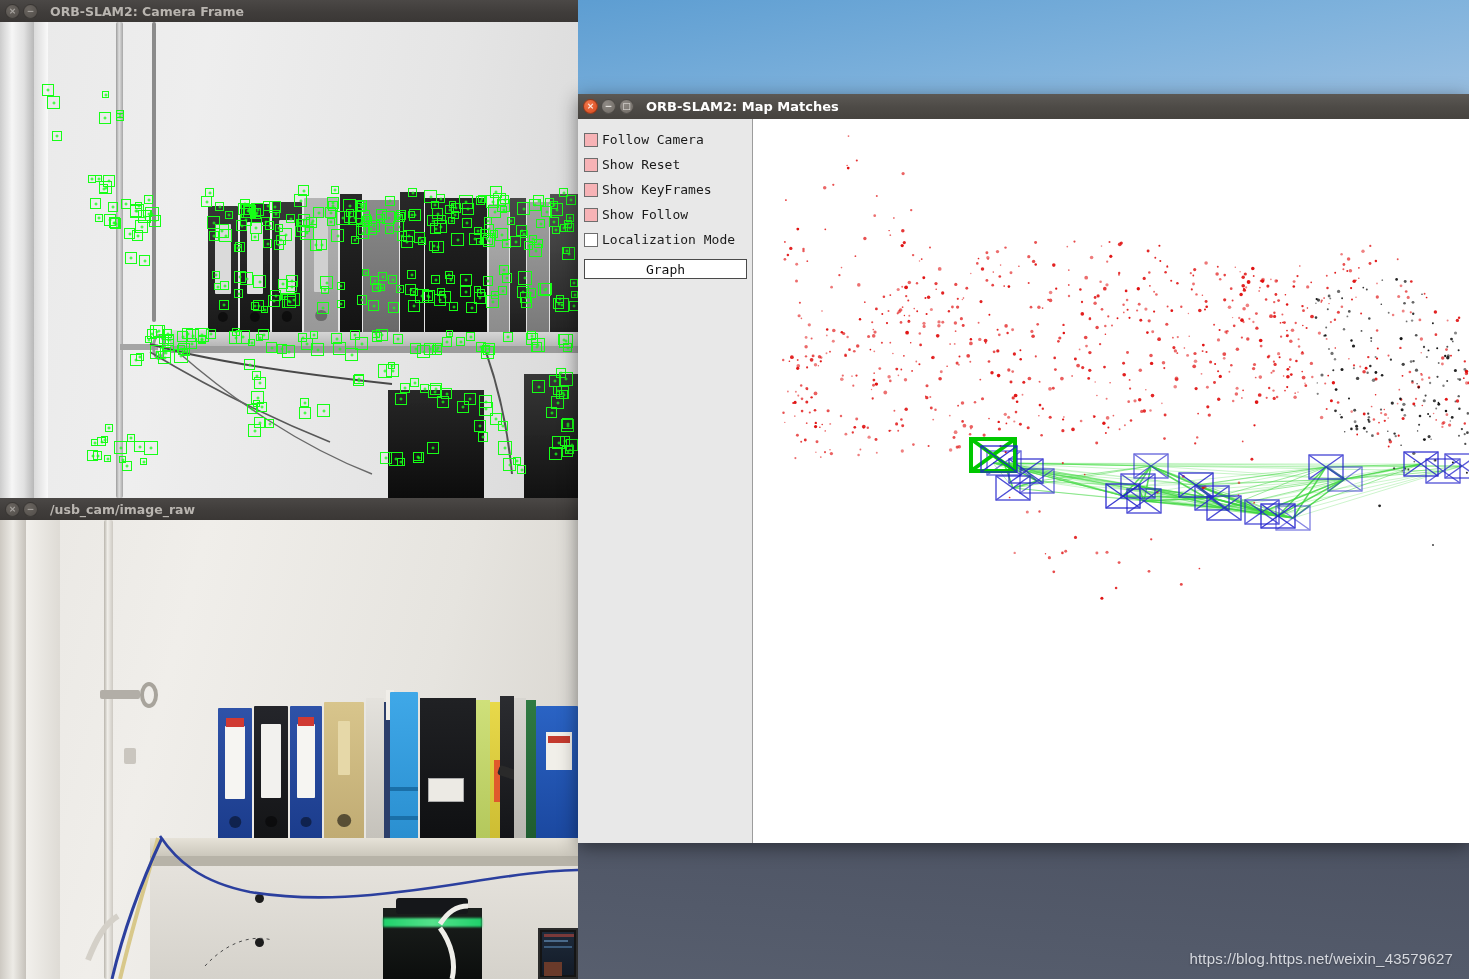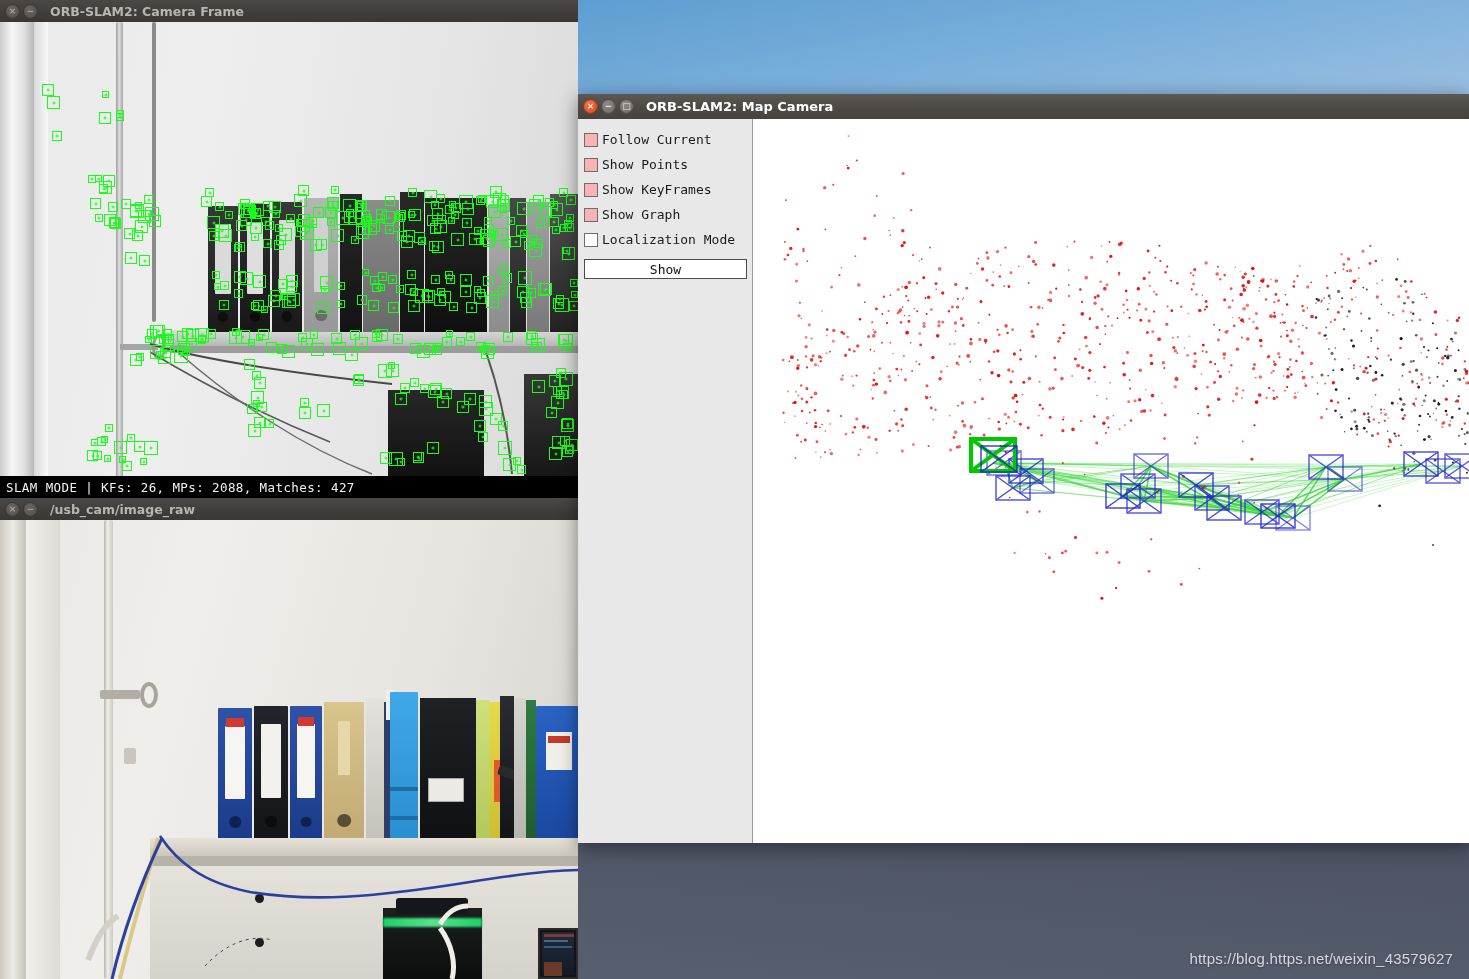--- a/index.html
+++ b/index.html
@@ -602,23 +602,20 @@
           <div class="orb" style="left:517px;top:443px;width:9px;height:9px;"></div>
           <div class="orb" style="left:513px;top:435px;width:8px;height:8px;"></div>
           <div class="orb" style="left:328px;top:179px;width:10px;height:10px;"></div>
           <div class="orb" style="left:344px;top:189px;width:12px;height:12px;"></div>
           <div class="orb" style="left:336px;top:189px;width:14px;height:14px;"></div>
           <div class="orb" style="left:201px;top:174px;width:11px;height:11px;"></div>
           <div class="orb" style="left:205px;top:166px;width:9px;height:9px;"></div>
           <div class="orb" style="left:215px;top:180px;width:9px;height:9px;"></div>
         </div>
 
-      <div class="statusbar">
-        <span>SLAM MODE |  KFs: 26, MPs: 2088, Matches: 427</span>
-      </div>
     </div>
   </div>
 
   <div class="win" id="win-raw">
     <div class="titlebar inactive">
       <div class="wbtn close">
           <span>×</span>
         </div>
       <div class="wbtn min">
           <span>−</span>
@@ -714,47 +711,47 @@
     <div class="titlebar active">
       <div class="wbtn close">
           <span>×</span>
         </div>
       <div class="wbtn min">
           <span>−</span>
         </div>
       <div class="wbtn max">
           <span>□</span>
         </div>
-      <div class="wtitle">ORB-SLAM2: Map Camera</div>
+      <div class="wtitle">ORB-SLAM2: Map Matches</div>
     </div>
 
     <div class="map-body">
       <div class="map-panel" id="map-panel">
 
         <div class="chk-row">
             <div class="chk-box on"></div>
-            <span>Follow Current</span>
+            <span>Follow Camera</span>
           </div>
           <div class="chk-row">
             <div class="chk-box on"></div>
-            <span>Show Points</span>
+            <span>Show Reset</span>
           </div>
           <div class="chk-row">
             <div class="chk-box on"></div>
             <span>Show KeyFrames</span>
           </div>
           <div class="chk-row">
             <div class="chk-box on"></div>
-            <span>Show Graph</span>
+            <span>Show Follow</span>
           </div>
           <div class="chk-row">
             <div class="chk-box off"></div>
             <span>Localization Mode</span>
           </div>
-          <div class="reset-btn">Show</div>
+          <div class="reset-btn">Graph</div>
       </div>
 
       <div class="map-canvas">
         <svg id="map-svg" width="716" height="724">
             <g>
               <line x1="251" y1="344" x2="273" y2="352" stroke="#3fd63f" stroke-width="1.5" opacity="0.85"></line>
               <line x1="251" y1="344" x2="284" y2="362" stroke="#3fd63f" stroke-width="1.5" opacity="0.85"></line>
               <line x1="251" y1="344" x2="260" y2="369" stroke="#3fd63f" stroke-width="1.5" opacity="0.85"></line>
               <line x1="251" y1="344" x2="398" y2="347" stroke="#3fd63f" stroke-width="1" opacity="0.5"></line>
               <line x1="251" y1="344" x2="385" y2="367" stroke="#3fd63f" stroke-width="1" opacity="0.5"></line>

